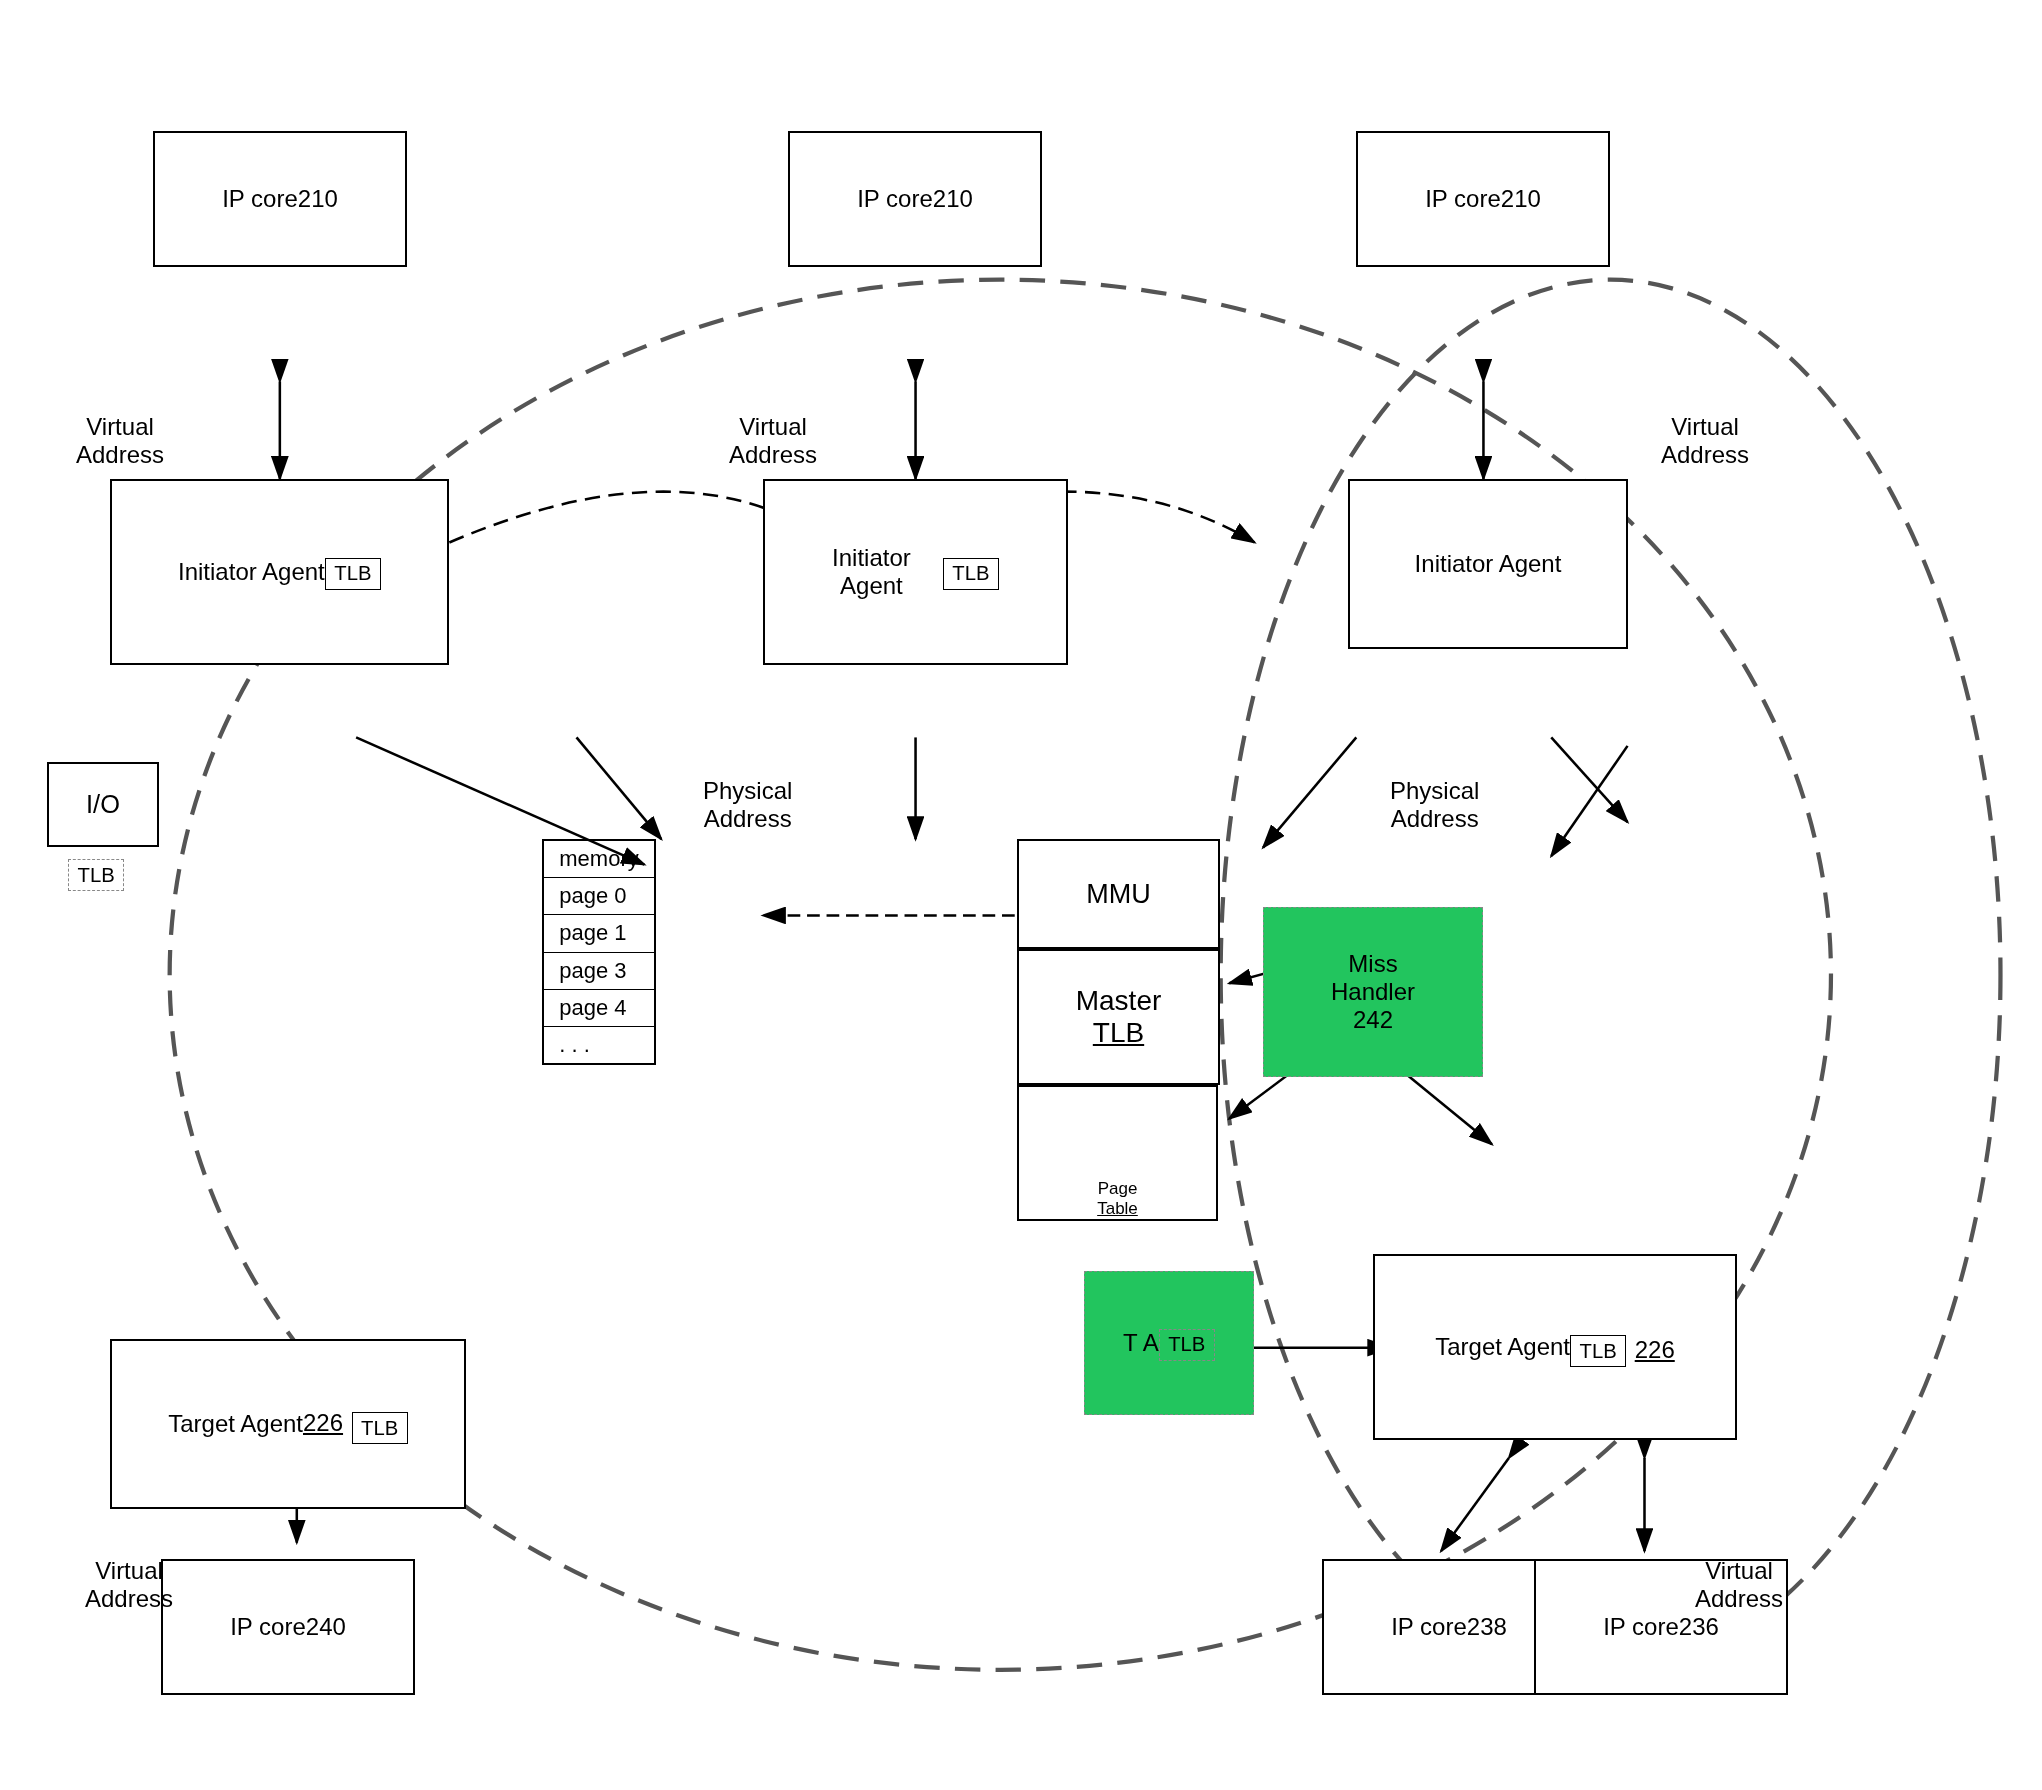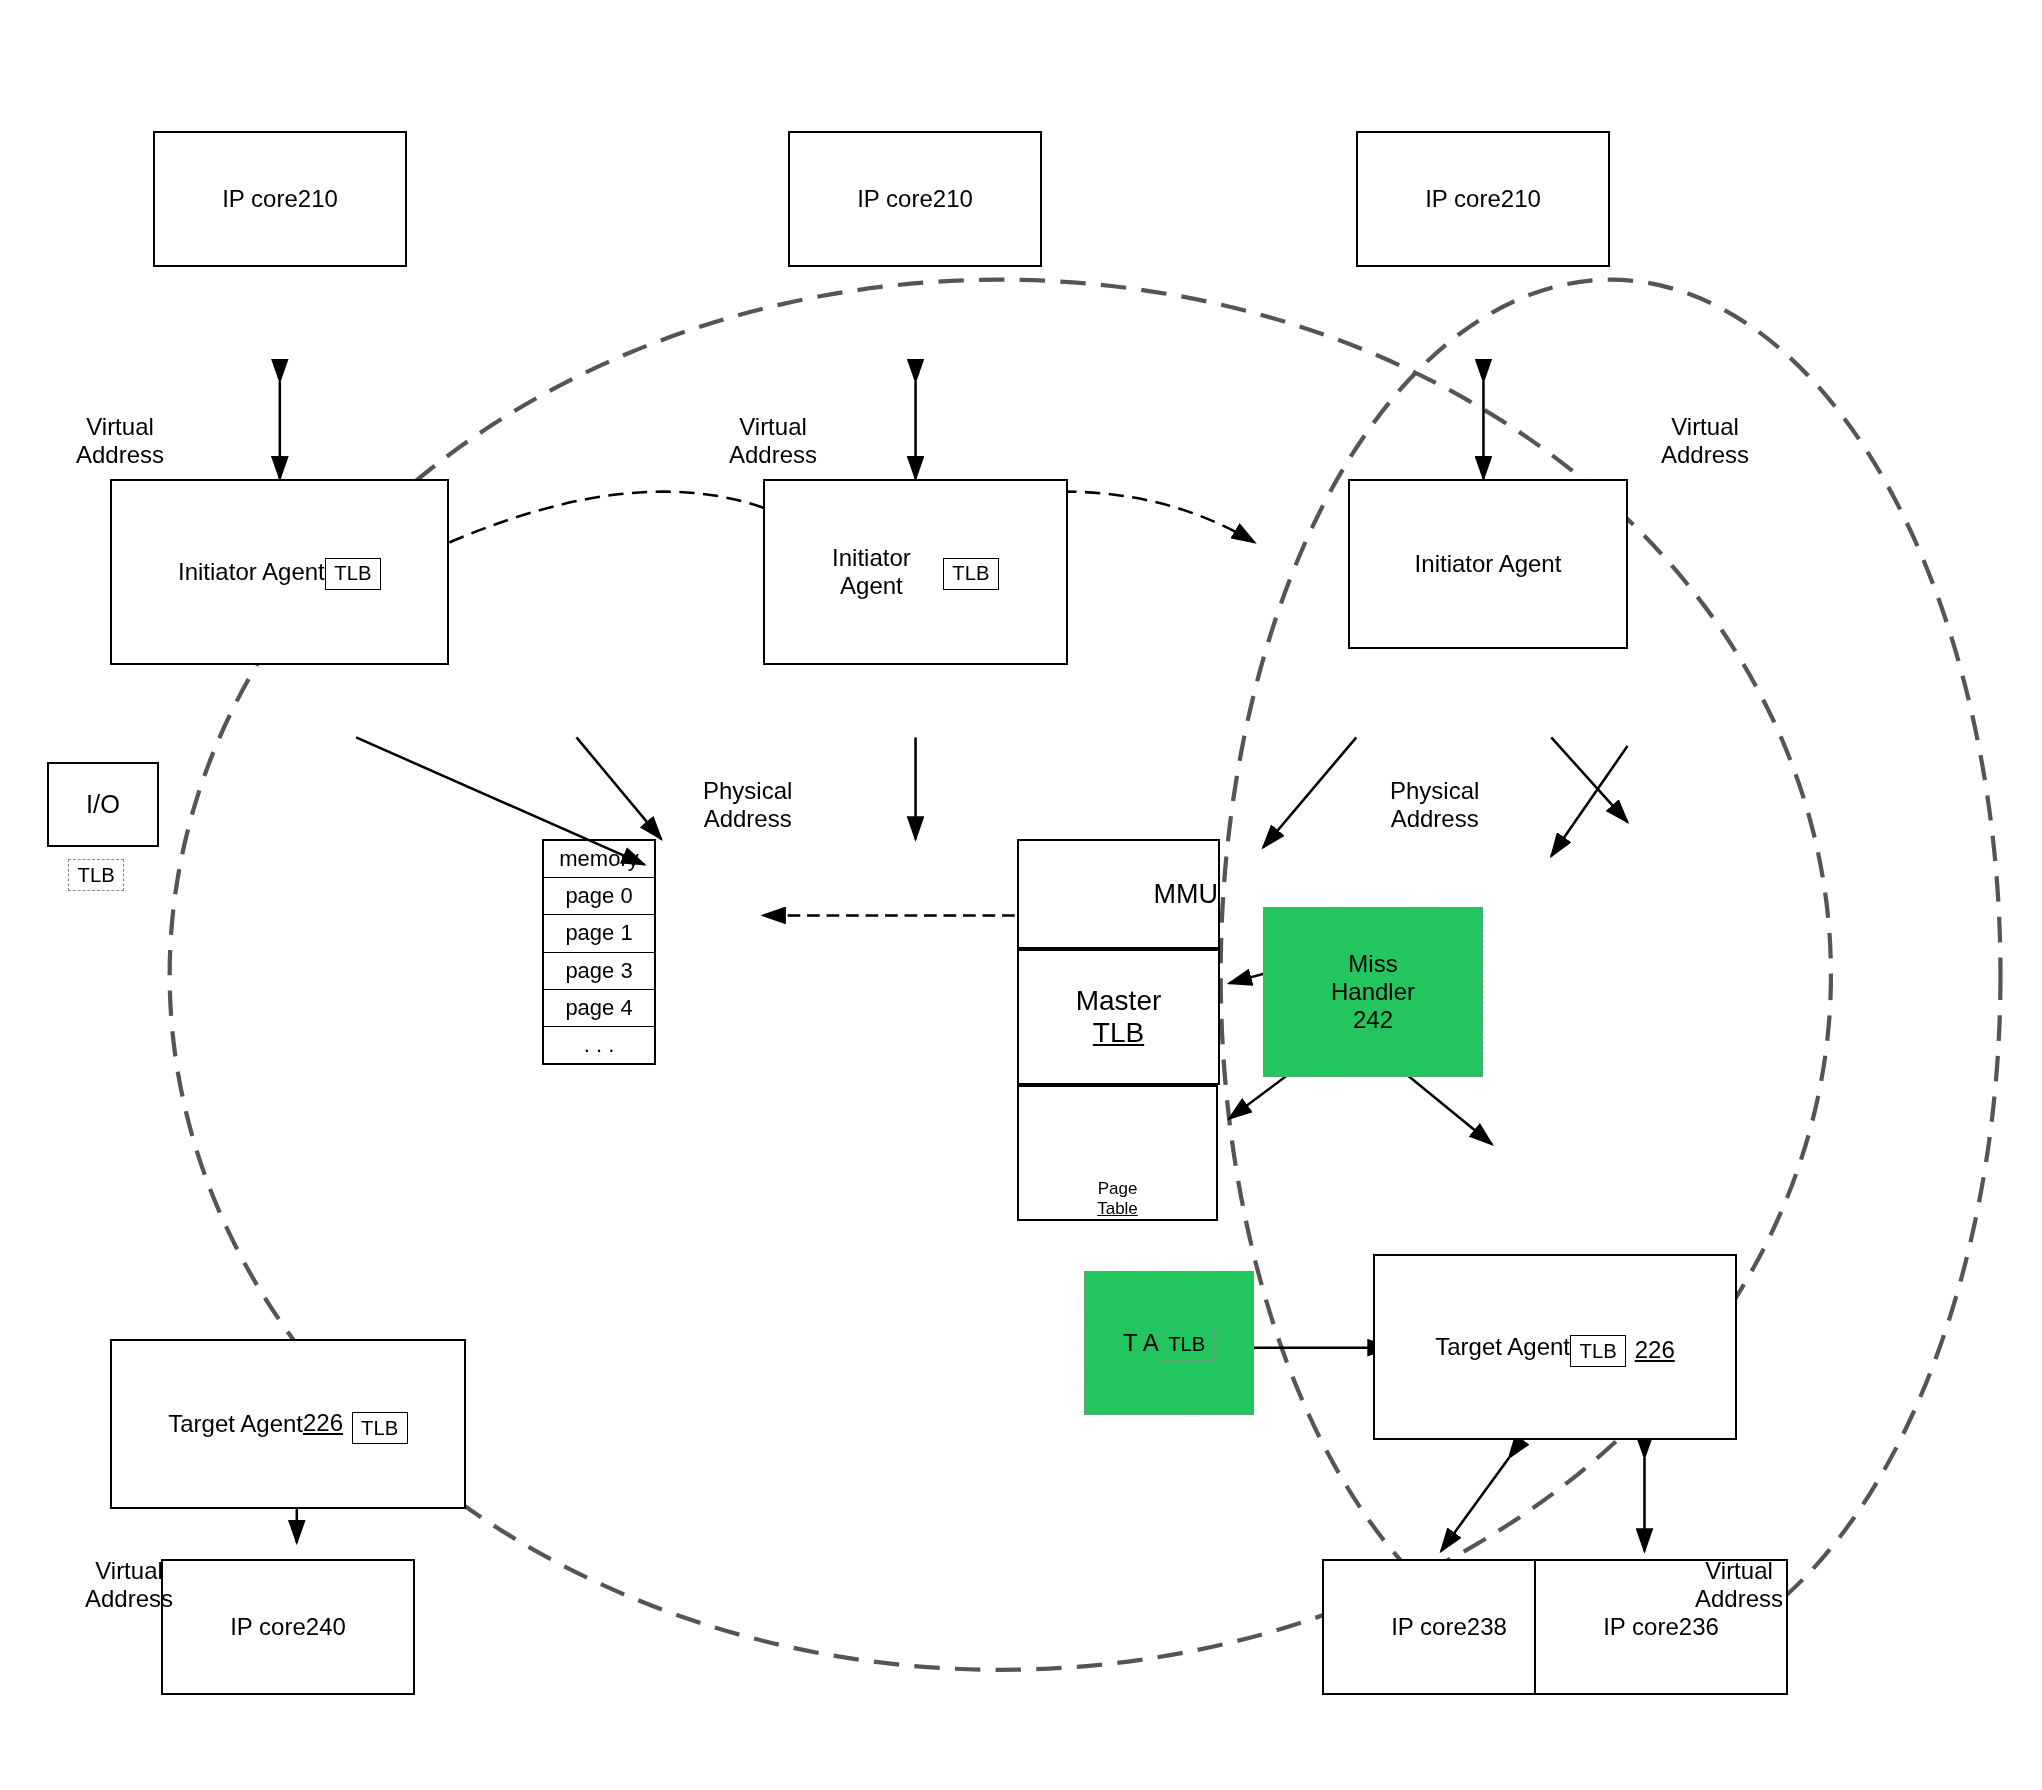--- a/index.html
+++ b/index.html
@@ -58,21 +58,20 @@
       left: 0;
       width: 2043px;
       height: 1791px;
       pointer-events: none;
     }
     .underline { text-decoration: underline; }
     .memory-table {
       position: absolute;
       border: 1.7px solid #000;
       font-size: 22px;
-      text-align: center;
     }
     .memory-table table {
       border-collapse: collapse;
     }
     .memory-table td {
       border: 0.8px solid #000;
       padding: 5.1px 15.3px;
       min-width: 102px;
     }
   </style>
@@ -196,21 +195,21 @@
       <tr>
             <td>page 4</td>
           </tr>
       <tr>
             <td>. . .</td>
           </tr>
     </tbody>
       </table>
   </div>
 
-  <div class="box" style="left:1017px; top:839px; width:203px; height:110px; font-size:27px;justify-content:flex-end;">
+  <div class="box" style="left:1017px; top:839px; width:203px; height:110px; font-size:27px;">
     <span>MMU</span>
   </div>
 
   <div class="box" style="left:1017px; top:949px; width:203px; height:136px; font-size:28px;">
     <span>Master<br><span class="underline">TLB</span></span>
   </div>
 
   <div class="box" style="left:1017px; top:1085px; width:201px; height:136px; font-size:17px;align-items:flex-end;">
     <span>Page<br><span class="underline">Table</span></span>
   </div>

